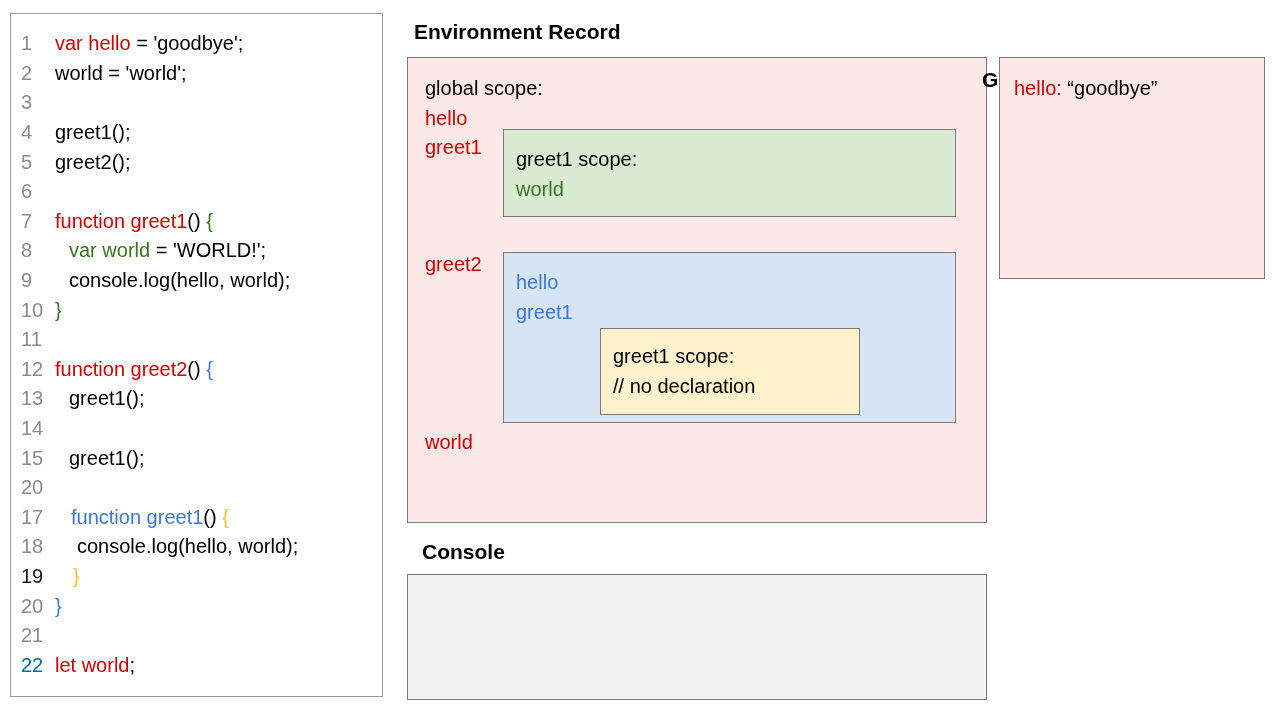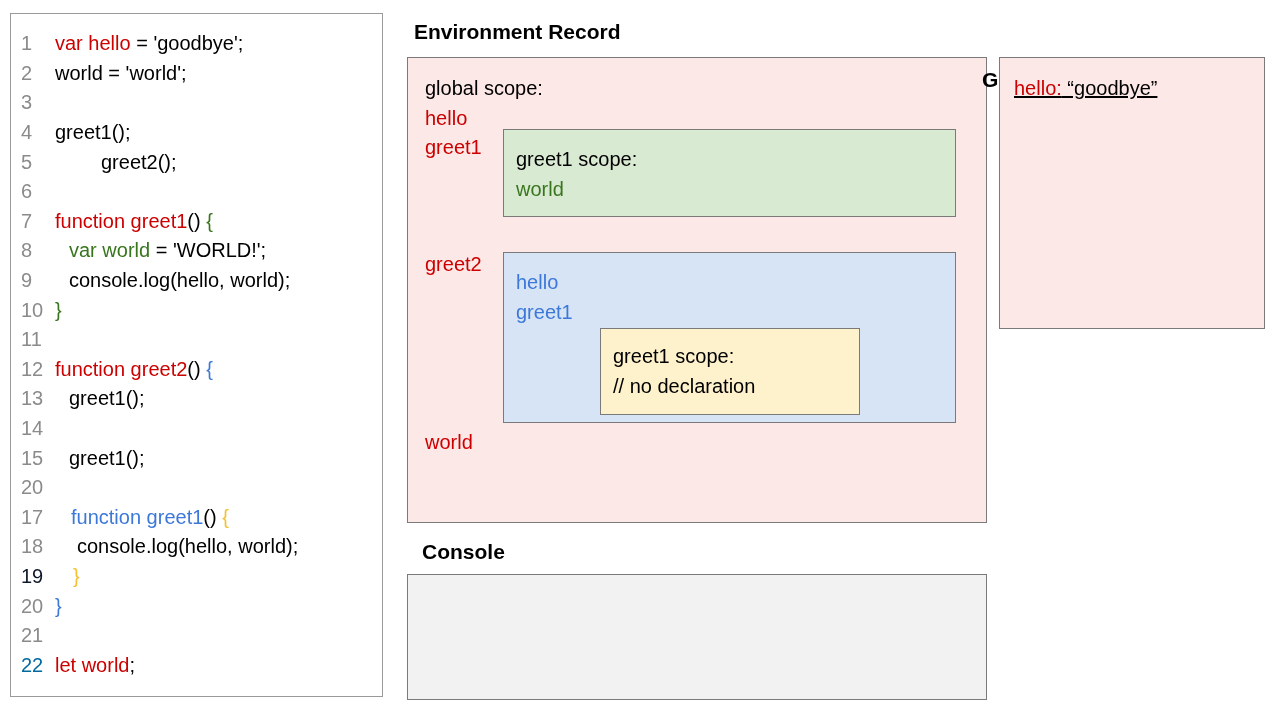--- a/index.html
+++ b/index.html
@@ -26,36 +26,36 @@
   .scope-line { height:29.6px; display:flex; align-items:center; font-size:20px; white-space:pre; }
   #global-lines { position:absolute; left:17px; top:16px; }
   #greet1-box { left:95px; top:71px; width:453px; height:88px; padding:15px 0 0 12px; }
   #global-var-greet2 { position:absolute; left:17px; top:192px; }
   #greet2-box { left:95px; top:194px; width:453px; height:171px; padding:15px 0 0 12px; }
   #greet1-inner-box { left:96px; top:75px; width:260px; height:87px; padding:13px 0 0 12px; }
   #global-var-world { position:absolute; left:17px; top:370px; }
 
   
   #gc-title { left:982px; top:20px;margin-top:48px; }
-  #gc-box { left:999px; top:57px; width:266px; height:272px; padding:16px 0 16px 14px;text-decoration:underline; }
+  #gc-box { left:999px; top:57px; width:266px; height:222px; padding:16px 0 16px 14px; }
 
   
   #console-title { left:422px; top:540px; }
   #console-box { left:407px; top:574px; width:580px; height:126px; }
 </style>
 </head>
 <body>
 
 <div id="code-panel" class="box">
   <div id="code-lines">
       <div class="code-row"><span class="ln" style="color: rgb(139, 139, 139);">1</span><span class="code" style="padding-left: 0px;"><span style="color: rgb(204, 0, 0);">var hello</span><span style="color: rgb(0, 0, 0);"> = 'goodbye';</span></span></div>
       <div class="code-row"><span class="ln" style="color: rgb(139, 139, 139);">2</span><span class="code" style="padding-left: 0px;"><span style="color: rgb(0, 0, 0);">world = 'world';</span></span></div>
       <div class="code-row"><span class="ln" style="color: rgb(139, 139, 139);">3</span><span class="code" style="padding-left: 0px;"></span></div>
       <div class="code-row"><span class="ln" style="color: rgb(139, 139, 139);">4</span><span class="code" style="padding-left: 0px;"><span style="color: rgb(0, 0, 0);">greet1();</span></span></div>
-      <div class="code-row"><span class="ln" style="color: rgb(139, 139, 139);">5</span><span class="code" style="padding-left: 0px; margin-left: 46px;"><span style="color: rgb(0, 0, 0);">greet2();</span></span></div>
+      <div class="code-row"><span class="ln" style="color: rgb(139, 139, 139);">5</span><span class="code" style="padding-left: 0px;"><span style="color: rgb(0, 0, 0);">greet2();</span></span></div>
       <div class="code-row"><span class="ln" style="color: rgb(139, 139, 139);">6</span><span class="code" style="padding-left: 0px;"></span></div>
       <div class="code-row"><span class="ln" style="color: rgb(139, 139, 139);">7</span><span class="code" style="padding-left: 0px;"><span style="color: rgb(204, 0, 0);">function greet1</span><span style="color: rgb(0, 0, 0);">() </span><span style="color: rgb(56, 118, 29);">{</span></span></div>
       <div class="code-row"><span class="ln" style="color: rgb(139, 139, 139);">8</span><span class="code" style="padding-left: 14px;"><span style="color: rgb(56, 118, 29);">var world</span><span style="color: rgb(0, 0, 0);"> = 'WORLD!';</span></span></div>
       <div class="code-row"><span class="ln" style="color: rgb(139, 139, 139);">9</span><span class="code" style="padding-left: 14px;"><span style="color: rgb(0, 0, 0);">console.log(hello, world);</span></span></div>
       <div class="code-row"><span class="ln" style="color: rgb(139, 139, 139);">10</span><span class="code" style="padding-left: 0px;"><span style="color: rgb(56, 118, 29);">}</span></span></div>
       <div class="code-row"><span class="ln" style="color: rgb(139, 139, 139);">11</span><span class="code" style="padding-left: 0px;"></span></div>
       <div class="code-row"><span class="ln" style="color: rgb(139, 139, 139);">12</span><span class="code" style="padding-left: 0px;"><span style="color: rgb(204, 0, 0);">function greet2</span><span style="color: rgb(0, 0, 0);">() </span><span style="color: rgb(60, 120, 216);">{</span></span></div>
       <div class="code-row"><span class="ln" style="color: rgb(139, 139, 139);">13</span><span class="code" style="padding-left: 14px;"><span style="color: rgb(0, 0, 0);">greet1();</span></span></div>
       <div class="code-row"><span class="ln" style="color: rgb(139, 139, 139);">14</span></div>
       <div class="code-row"><span class="ln" style="color: rgb(139, 139, 139);">15</span><span class="code" style="padding-left: 14px;"><span style="color: rgb(0, 0, 0);">greet1();</span></span></div>

